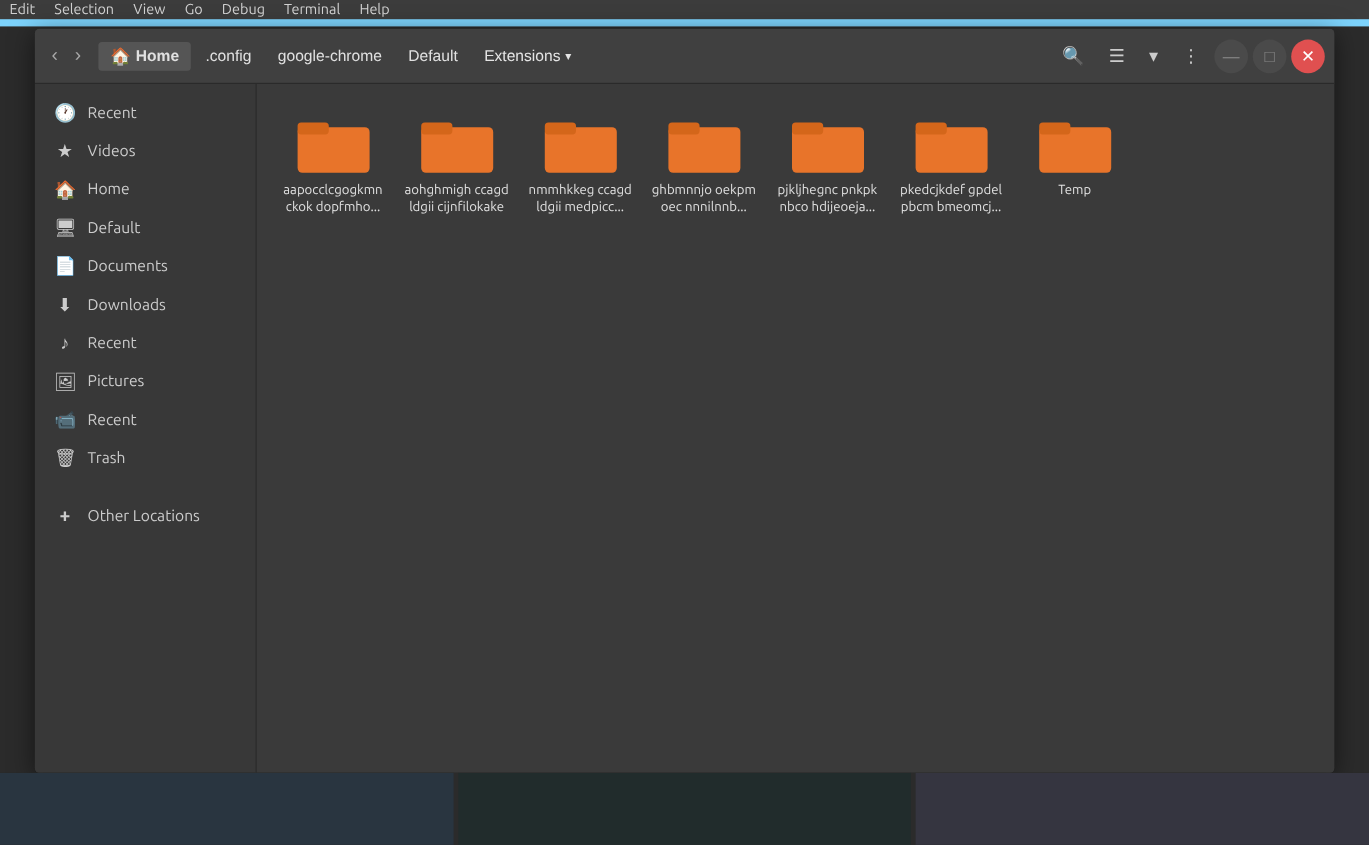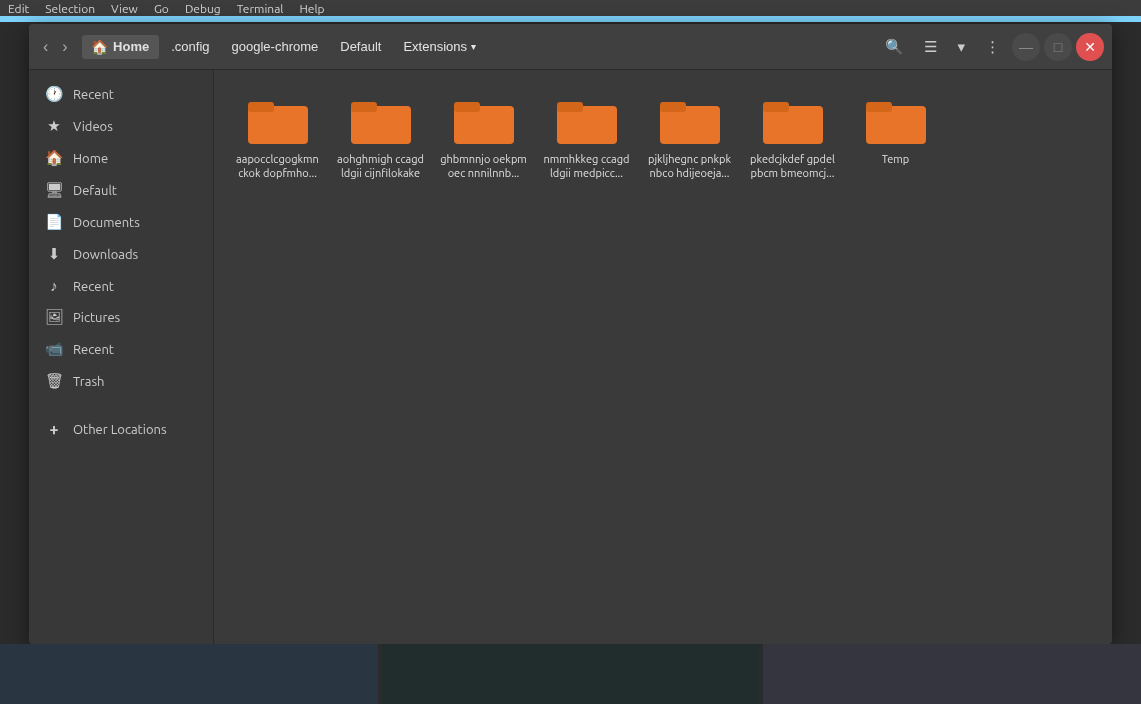--- a/index.html
+++ b/index.html
@@ -341,32 +341,32 @@
   </svg></div>
             <div class="folder-name">aohghmigh
 ccagdldgii
 cijnfilokake</div>
           </div>
           <div class="folder-item">
             <div class="folder-icon"><svg viewBox="0 0 64 52" xmlns="http://www.w3.org/2000/svg">
     <rect x="2" y="12" width="60" height="38" rx="4" ry="4" fill="#e8742a"></rect>
     <rect x="2" y="8" width="26" height="10" rx="3" ry="3" fill="#d4661a"></rect>
   </svg></div>
+            <div class="folder-name">nmmhkkeg
+ccagdldgii
+medpicc...</div>
+          </div>
+          <div class="folder-item">
+            <div class="folder-icon"><svg viewBox="0 0 64 52" xmlns="http://www.w3.org/2000/svg">
+    <rect x="2" y="12" width="60" height="38" rx="4" ry="4" fill="#e8742a"></rect>
+    <rect x="2" y="8" width="26" height="10" rx="3" ry="3" fill="#d4661a"></rect>
+  </svg></div>
             <div class="folder-name">ghbmnnjo
 oekpmoec
 nnnilnnb...</div>
-          </div>
-          <div class="folder-item">
-            <div class="folder-icon"><svg viewBox="0 0 64 52" xmlns="http://www.w3.org/2000/svg">
-    <rect x="2" y="12" width="60" height="38" rx="4" ry="4" fill="#e8742a"></rect>
-    <rect x="2" y="8" width="26" height="10" rx="3" ry="3" fill="#d4661a"></rect>
-  </svg></div>
-            <div class="folder-name">nmmhkkeg
-ccagdldgii
-medpicc...</div>
           </div>
           <div class="folder-item">
             <div class="folder-icon"><svg viewBox="0 0 64 52" xmlns="http://www.w3.org/2000/svg">
     <rect x="2" y="12" width="60" height="38" rx="4" ry="4" fill="#e8742a"></rect>
     <rect x="2" y="8" width="26" height="10" rx="3" ry="3" fill="#d4661a"></rect>
   </svg></div>
             <div class="folder-name">pjkljhegnc
 pnkpknbco
 hdijeoeja...</div>
           </div>

